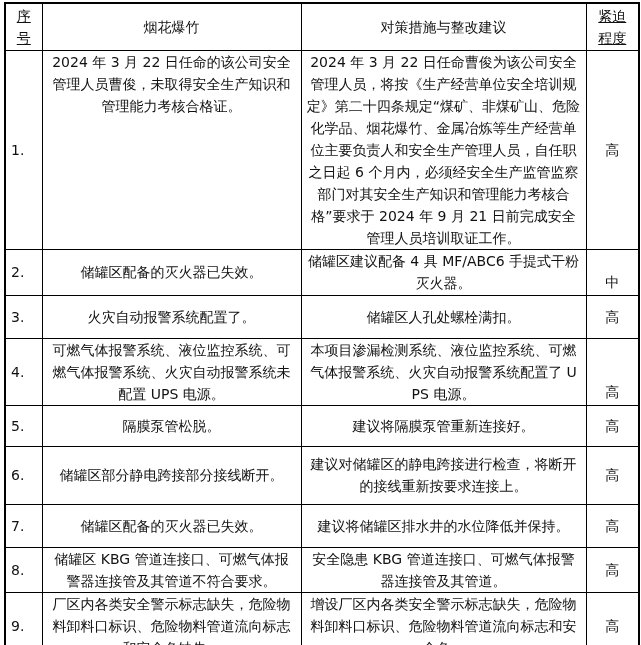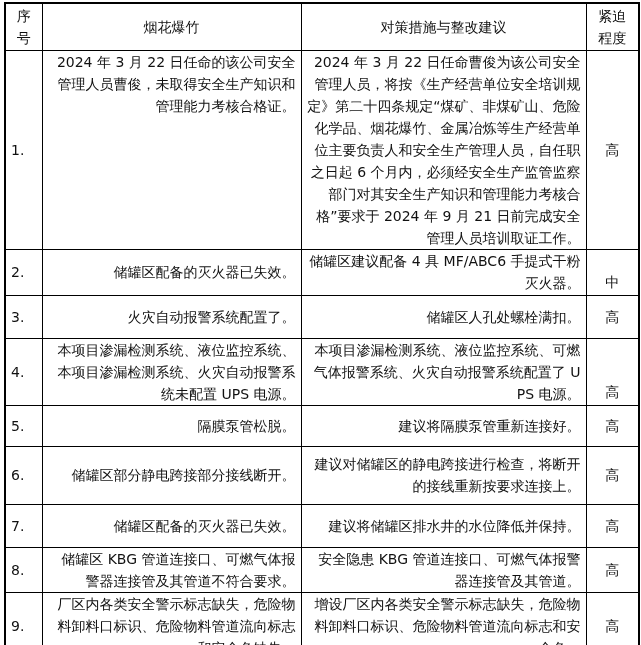--- a/index.html
+++ b/index.html
@@ -19,23 +19,23 @@
     padding: 0 5px;
     vertical-align: middle;
     line-height: 22px;
     font-weight: normal;
     word-break: break-all;
   }
   th { text-align: center; }
   td.num { text-align: left; padding-left: 6px; }
   td.level { text-align: center; }
   td.level.bottom { vertical-align: bottom; padding-bottom: 2px; }
-  td.text { text-align: right; }
+  td.text { text-align: center; }
   .top-text { vertical-align: top !important; }
-  .hdr-narrow { line-height: 21px; padding: 0 2px; }
+  .hdr-narrow { line-height: 21px; padding: 0 2px; text-decoration: underline; }
 </style>
 </head>
 <body>
 
 <table class="hazard-table">
   <colgroup>
     <col style="width:37px">
     <col style="width:259px">
     <col style="width:285px">
     <col style="width:53px">
@@ -62,21 +62,21 @@
       <td class="level bottom">中</td>
     </tr>
     <tr style="height:43px">
       <td class="num">3.</td>
       <td class="text">火灾自动报警系统配置了。</td>
       <td class="text">储罐区人孔处螺栓满扣。</td>
       <td class="level">高</td>
     </tr>
     <tr style="height:60px">
       <td class="num">4.</td>
-      <td class="text">本项目渗漏检测系统、液位监控系统、本项目渗漏检测系统、火灾自动报警系统未配置 UPS 电源。</td>
+      <td class="text">可燃气体报警系统、液位监控系统、可燃气体报警系统、火灾自动报警系统未配置 UPS 电源。</td>
       <td class="text">本项目渗漏检测系统、液位监控系统、可燃气体报警系统、火灾自动报警系统配置了 UPS 电源。</td>
       <td class="level bottom">高</td>
     </tr>
     <tr style="height:41px">
       <td class="num">5.</td>
       <td class="text">隔膜泵管松脱。</td>
       <td class="text">建议将隔膜泵管重新连接好。</td>
       <td class="level">高</td>
     </tr>
     <tr style="height:58px">

